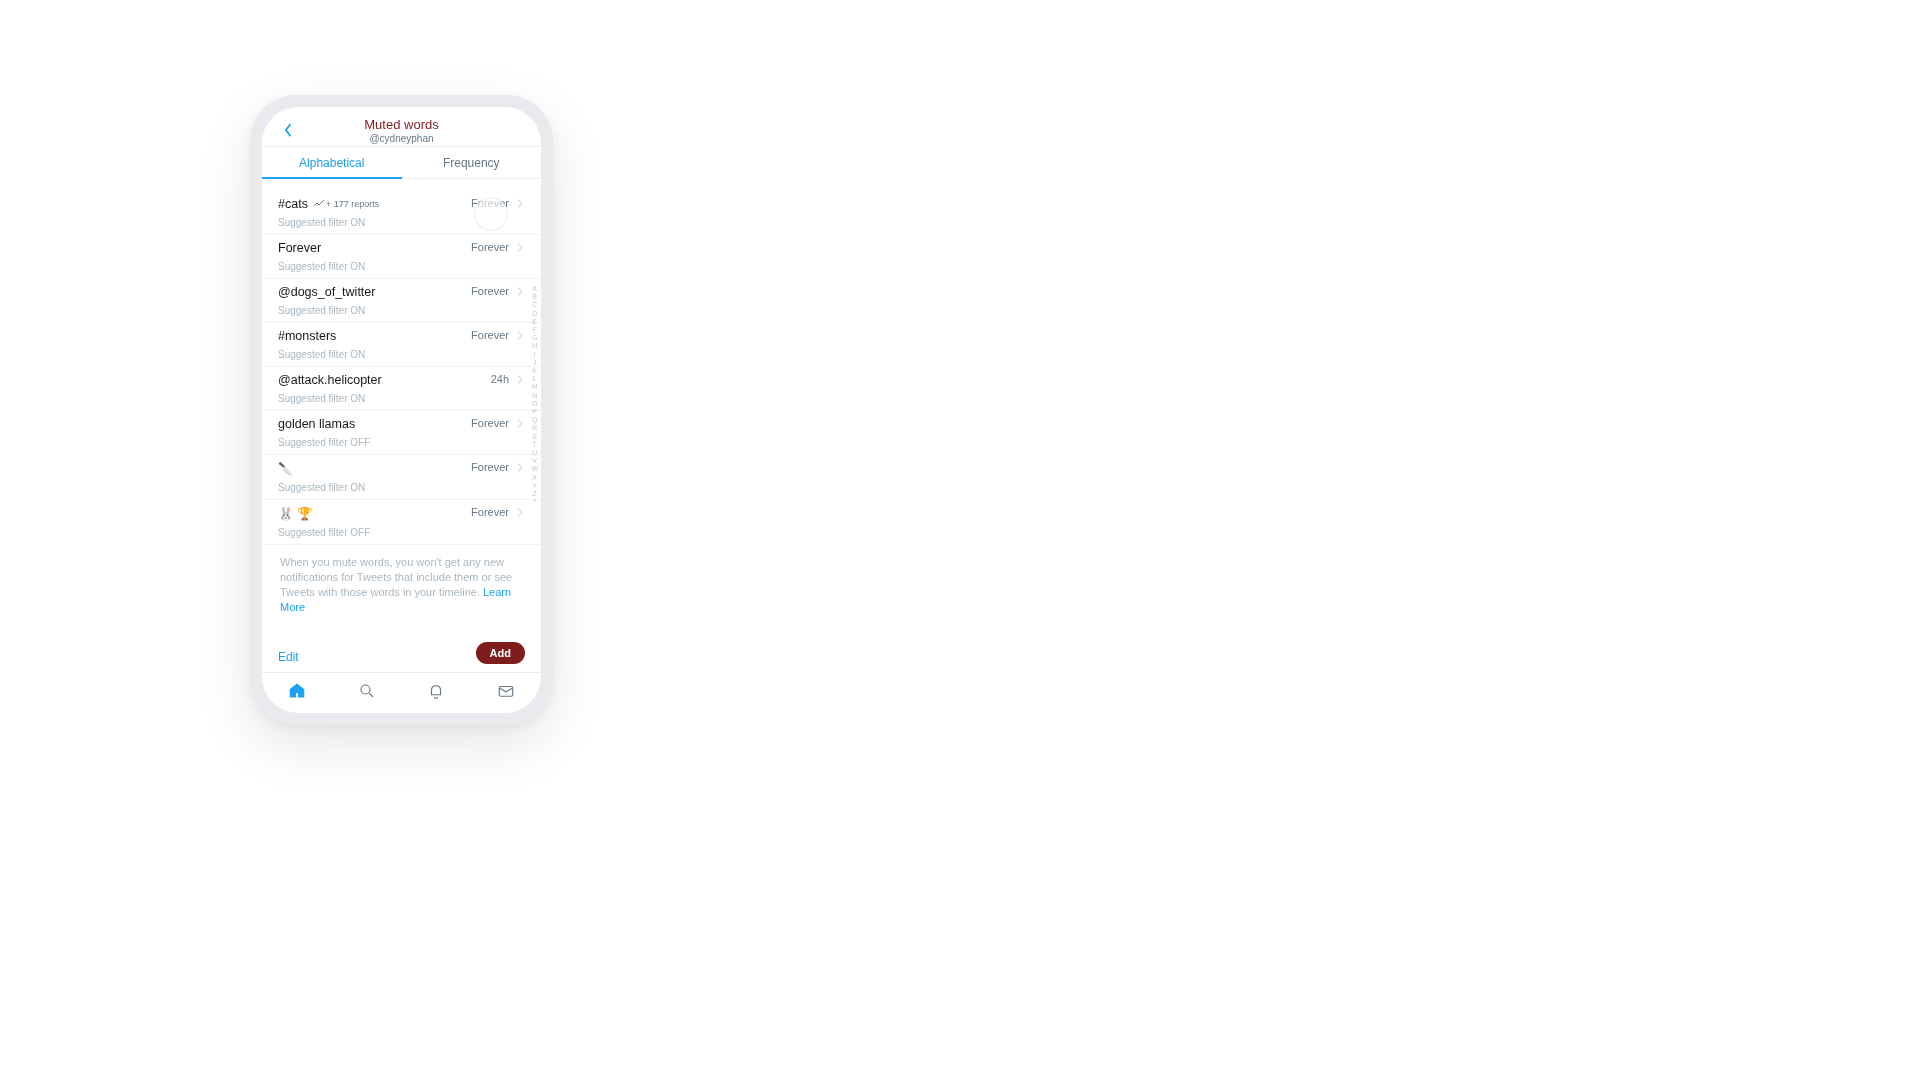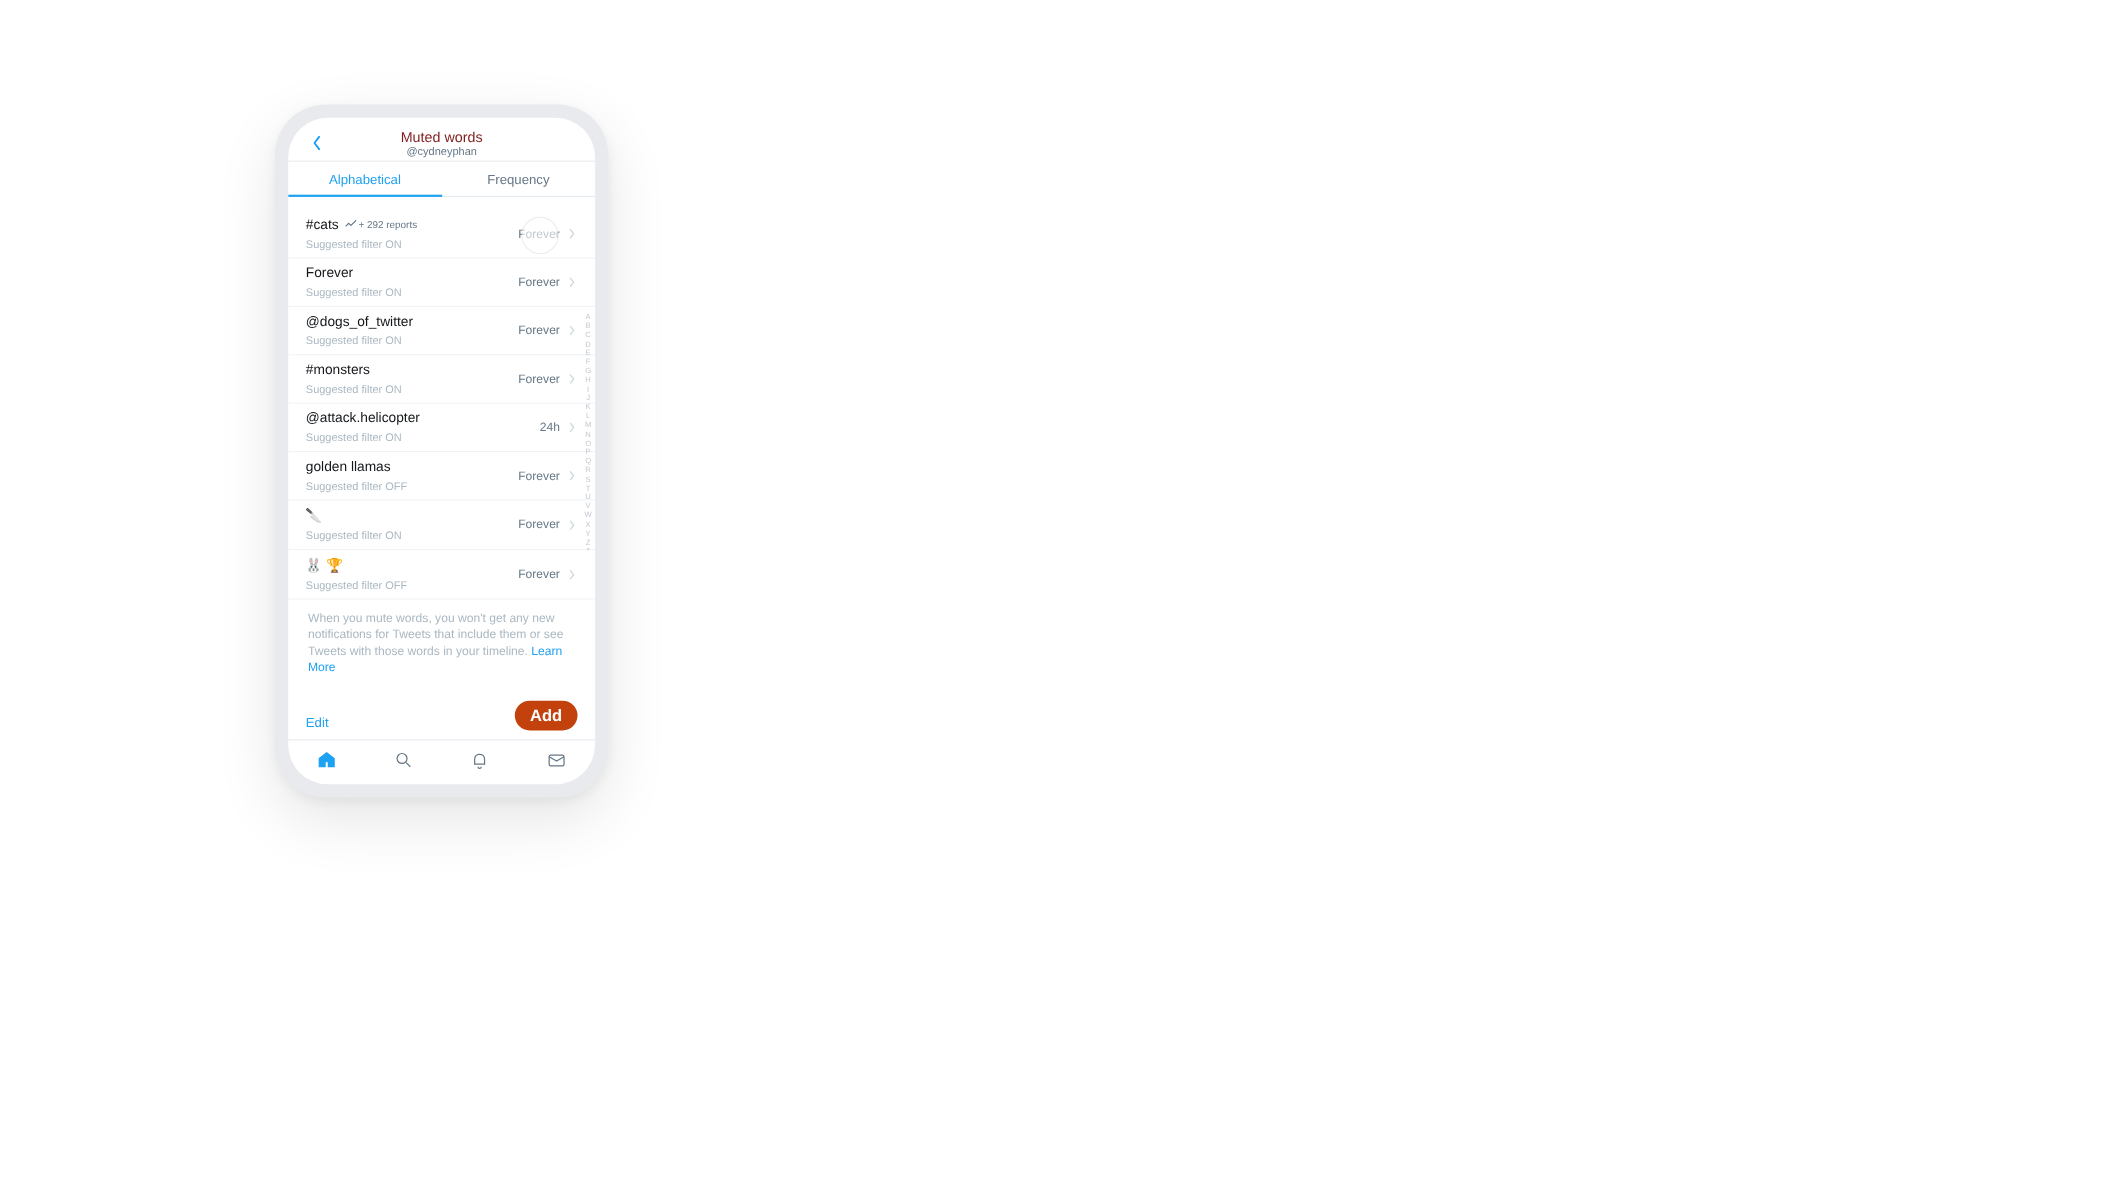--- a/index.html
+++ b/index.html
@@ -67,21 +67,21 @@
     background: #1da1f2;
   }
   .list {
     flex: 1;
     overflow: hidden;
     position: relative;
     padding-top: 12px;
   }
   .row {
     display: flex;
-    align-items: center;
+    align-items: flex-start;
     padding: 6px 16px 6px 16px;
     border-bottom: 1px solid #f0f3f5;
     cursor: pointer;
   }
   .row-left { flex: 1; min-width: 0; }
   .word-line { display: flex; align-items: baseline; gap: 6px; }
   .word { font-size: 12.5px; color: #14171a; }
   .trend { font-size: 9px; color: #657786; display: inline-flex; align-items: center; gap: 2px; }
   .sub { font-size: 10px; color: #aab8c2; margin-top: 6px; }
   .row-right { display: flex; align-items: center; gap: 6px; }
@@ -117,23 +117,23 @@
   .learn-more { color: #1da1f2; cursor: pointer; }
   .action-bar {
     display: flex;
     align-items: flex-end;
     justify-content: space-between;
     padding: 6px 16px 8px 16px;
     border-bottom: 1px solid #e6ecf0;
   }
   .edit { color: #1da1f2; font-size: 12px; cursor: pointer; }
   .add-btn {
-    background: #c2410c;
+    background: #7f1d1d;
     color: #ffffff;
-    font-size: 15px;
+    font-size: 11px;
     font-weight: 600;
     padding: 5px 14px;
     border-radius: 14px;
     cursor: pointer;
   }
   .bottom-nav {
     display: flex;
     justify-content: space-around;
     align-items: center;
     height: 40px;
@@ -170,21 +170,21 @@
       <div class="touch-ring"></div>
 
       <div class="row">
         <div class="row-left">
           <div class="word-line">
             <span class="word">#cats</span>
             <span class="trend">
               <svg width="10" height="8" viewBox="0 0 10 8">
                   <path d="M0 6 L3 3 L5 5 L10 0" stroke="#657786" stroke-width="1" fill="none"></path>
                 </svg>
-              <span>+ 292 reports</span>
+              <span>+ 177 reports</span>
             </span>
           </div>
           <div class="sub">Suggested filter ON</div>
         </div>
         <div class="row-right">
           <span class="duration">Forever</span>
           <span class="chev-right">
               <svg viewBox="0 0 8 12" width="6" height="9">
                 <path d="M2 1 L6 6 L2 11" stroke="#ccd6dd" stroke-width="1.5" fill="none" stroke-linecap="round"></path>
               </svg>

